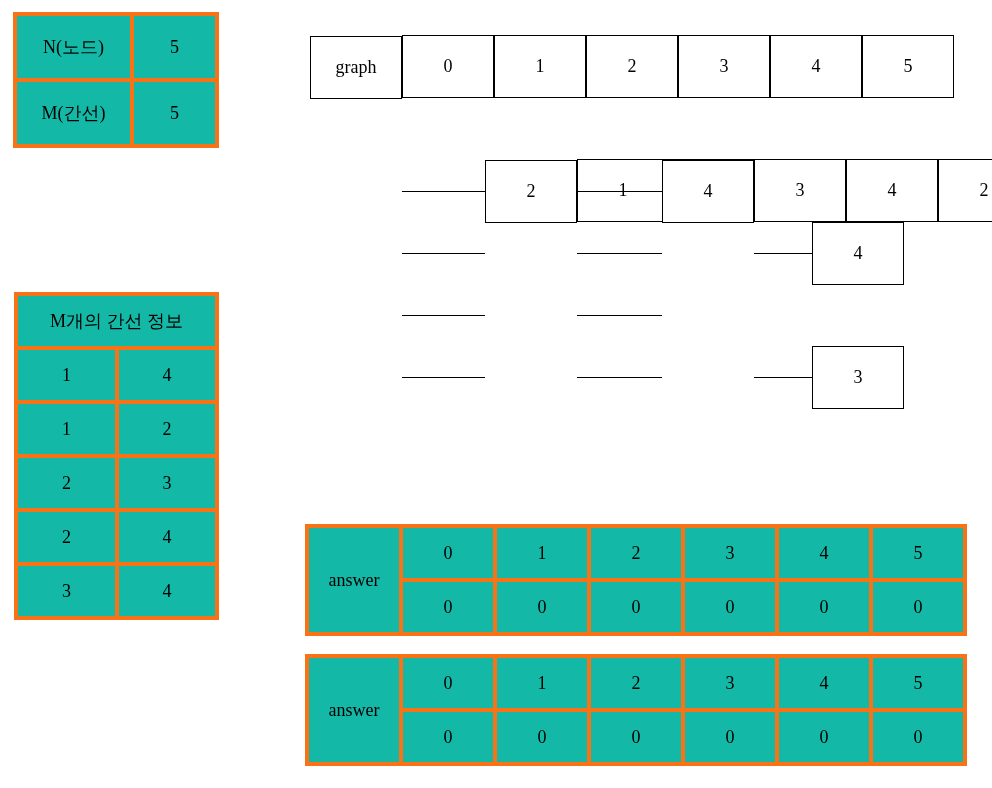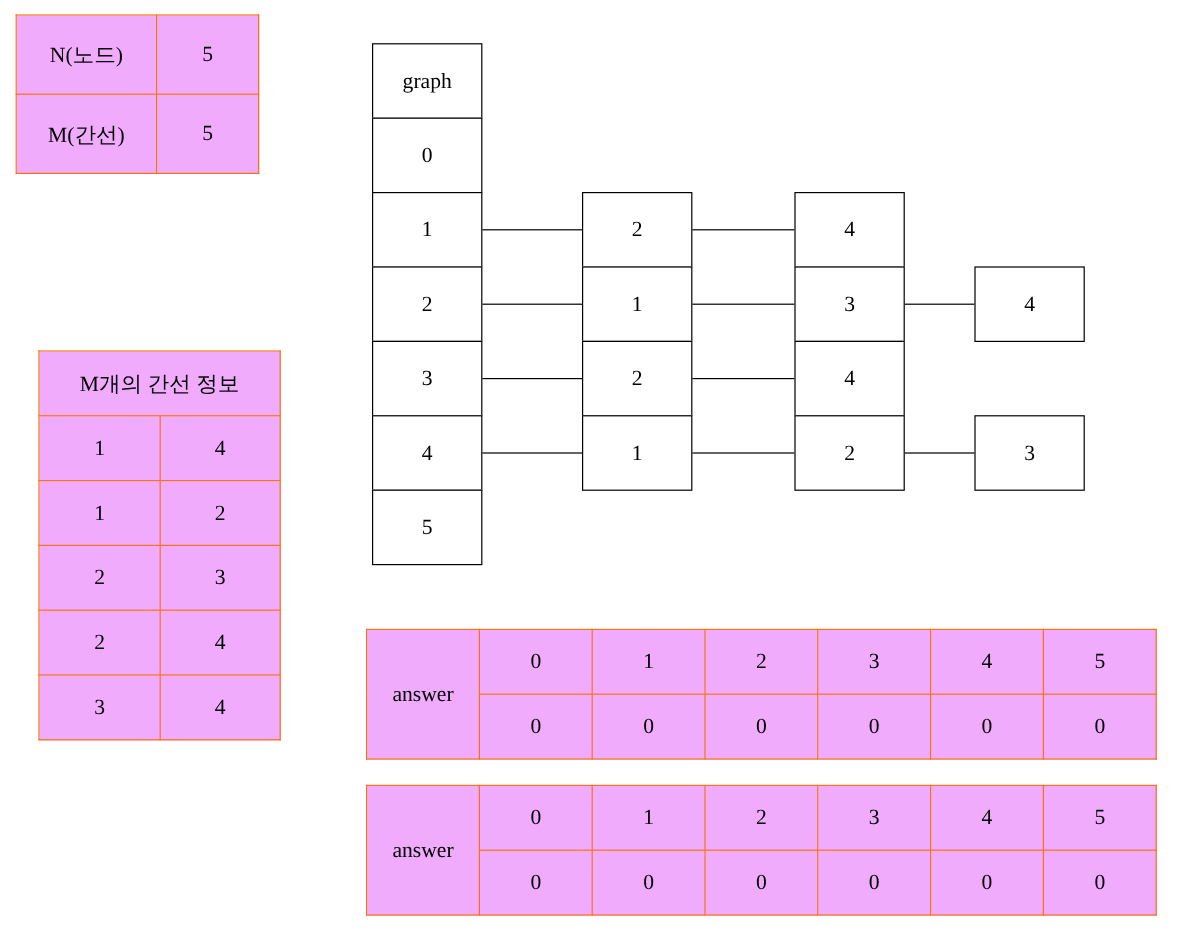--- a/index.html
+++ b/index.html
@@ -11,41 +11,41 @@
     background: #ffffff;
     font-family: "Liberation Serif", "DejaVu Serif", serif;
     font-size: 18px;
     color: #000000;
     overflow: hidden;
   }
 
   
   table.tbl { border-collapse: collapse; position: absolute; table-layout: fixed; }
   table.tbl td {
-    border: 1px solid #f97316;
+    border: 4px solid #f97316;
     text-align: center;
     vertical-align: middle;
-    background: #f0abfc;
+    background: #14b8a6;
     padding: 0;
   }
 
   
   #params-table { left: 13px; top: 12px; }
   #params-table td { height: 66px; }
   #params-table td.p-label { width: 117px; }
   #params-table td.p-val { width: 85px; }
 
   
-  #edges-table { left: 32px; top: 292px; border-radius: 16px; }
+  #edges-table { left: 14px; top: 292px; border-radius: 16px; }
   #edges-table td { height: 54px; }
   #edges-table td.e-c1 { width: 101px; }
   #edges-table td.e-c2 { width: 100px; }
 
   
-  .stack { position: absolute; display: flex; flex-direction: column; }
+  .stack { position: absolute; display: flex; }
   .cell {
     width: 92px;
     height: 63px;
     border: 1px solid #000;
     margin-top: -1px;
     background: #fff;
     display: flex;
     align-items: center;
     justify-content: center;
   }

